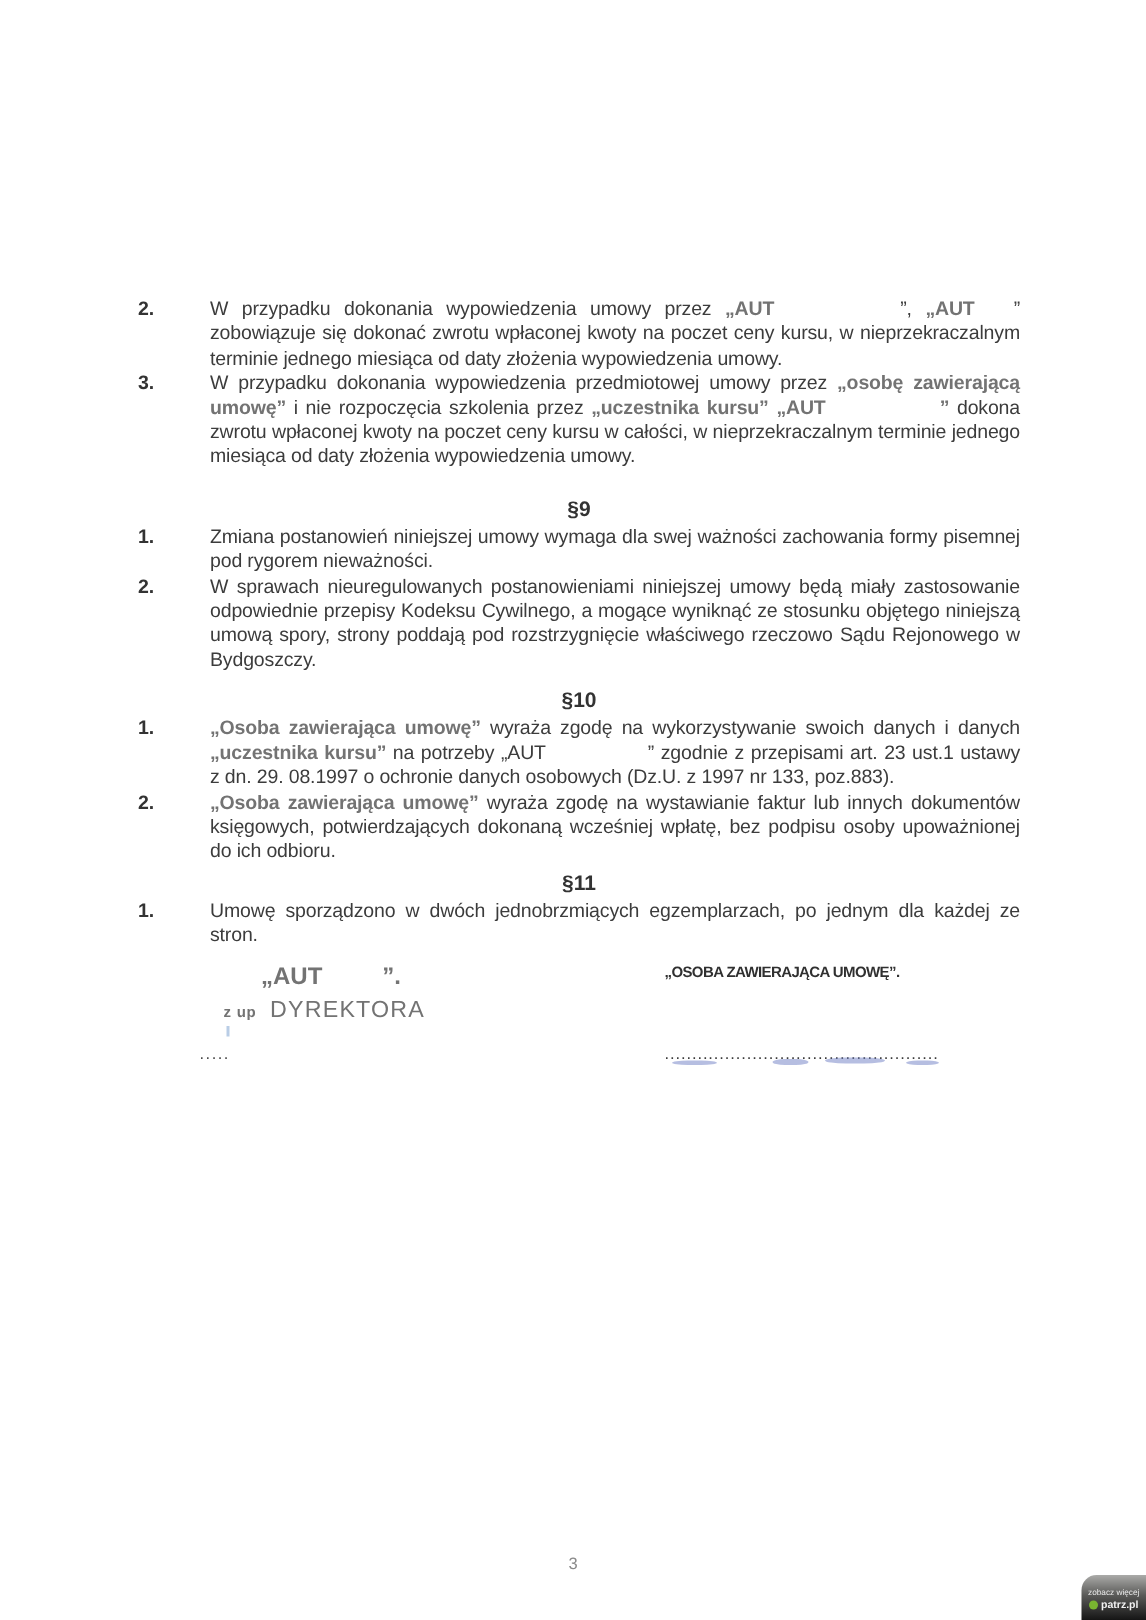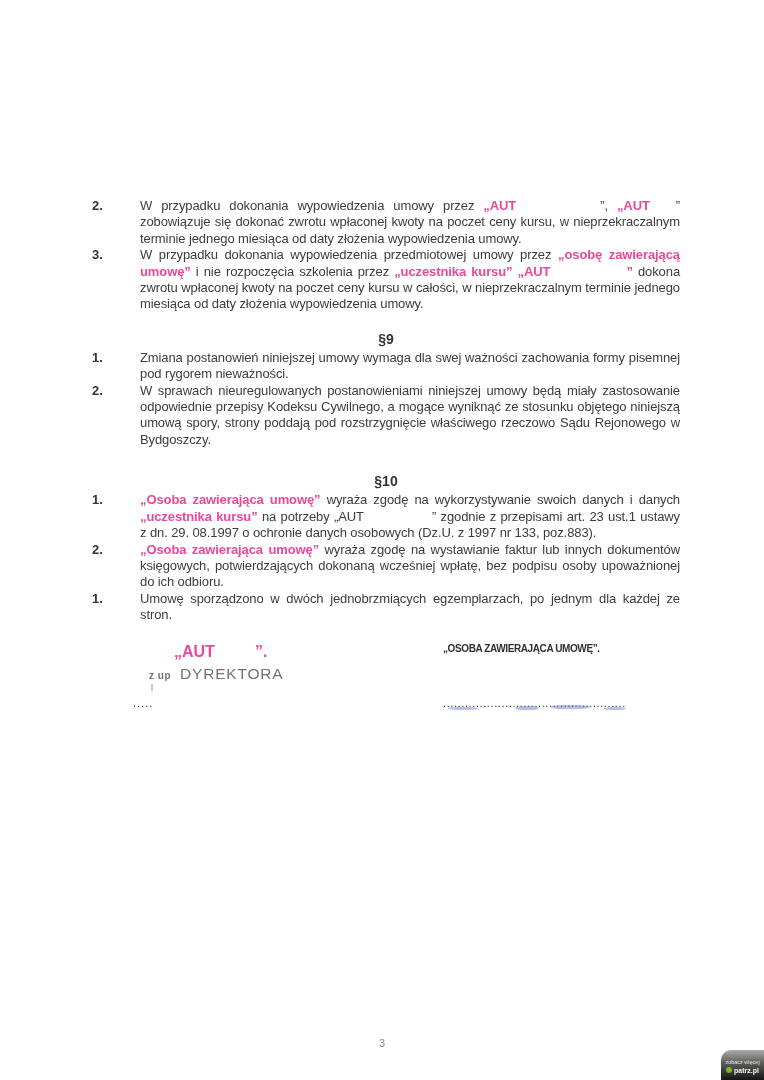--- a/index.html
+++ b/index.html
@@ -7,29 +7,29 @@
     position:relative;width:764px;height:1080px;background:#ffffff;overflow:hidden;
     font-family:"Liberation Sans",sans-serif;color:#3c3c3c;
   }
   
   .content{position:absolute;left:92px;top:198px;width:588px;}
   .heading{
     text-align:center;font-weight:bold;font-size:14px;line-height:17px;color:#333;
     margin-bottom:2px;
   }
   .sec-s9 .heading{margin-top:18px;}
-  .sec-s10 .heading{margin-top:25px;}
+  .sec-s10 .heading{margin-top:10px;}
   .sec-s11 .heading{margin-top:4px;}
   .item{position:relative;}
   .num{position:absolute;left:0;top:0;font-weight:bold;font-size:13px;color:#333;}
   .body{
     margin-left:48px;text-align:justify;font-size:13px;line-height:16.4px;
     letter-spacing:-0.1px;
   }
-  .b{font-weight:bold;color:#ec4899;}
+  .b{font-weight:bold;color:#737373;}
   .gap{display:inline-block;height:1px;}
   
   .sig-left-label{position:absolute;left:150px;top:643px;font-weight:bold;font-size:16px;color:#303030;margin-left:24px;}
   .stamp{position:absolute;left:149px;top:665px;color:#737373;white-space:nowrap;}
   .stamp-small{font-size:10px;font-weight:bold;margin-right:9px;letter-spacing:0.5px;}
   .stamp-large{font-size:15.5px;letter-spacing:0.8px;}
   .stamp-mark{position:absolute;left:151px;top:684px;width:2px;height:7px;background:#b9cde6;}
   .dots-left{position:absolute;left:133px;top:697px;font-size:11px;letter-spacing:1px;color:#4a4a4a;}
   .sig-right-label{position:absolute;left:443px;top:643px;font-weight:bold;font-size:10px;letter-spacing:-0.4px;color:#303030;white-space:nowrap;}
   .dots-right{position:absolute;left:443px;top:697px;font-size:11px;letter-spacing:0.6px;color:#3a3a3a;white-space:nowrap;}
@@ -84,20 +84,21 @@
         <div class="item">
           <span class="num">1.</span>
           <div class="body"><span class="b">„Osoba zawierająca umowę”</span><span> wyraża zgodę na wykorzystywanie swoich danych i danych </span><span class="b">„uczestnika kursu”</span><span> na potrzeby „AUT</span><span class="gap" style="width: 68px;"></span><span>” zgodnie z przepisami art. 23 ust.1 ustawy z dn. 29. 08.1997 o ochronie danych osobowych (Dz.U. z 1997 nr 133, poz.883).</span></div>
         </div>
         <div class="item">
           <span class="num">2.</span>
           <div class="body"><span class="b">„Osoba zawierająca umowę”</span><span> wyraża zgodę na wystawianie faktur lub innych dokumentów księgowych, potwierdzających dokonaną wcześniej wpłatę, bez podpisu osoby upoważnionej do ich odbioru.</span></div>
         </div>
       </div>
       <div class="sec-s11">
+        <div class="heading">§11</div>
         <div class="item">
           <span class="num">1.</span>
           <div class="body"><span>Umowę sporządzono w dwóch jednobrzmiących egzemplarzach, po jednym dla każdej ze stron.</span></div>
         </div>
       </div>
     </div>
 
   <div class="sig-left-label"><span class="b">„AUT</span><span class="gap" style="width: 40px;"></span><span class="b">”.</span></div>
 
   <div class="stamp">

